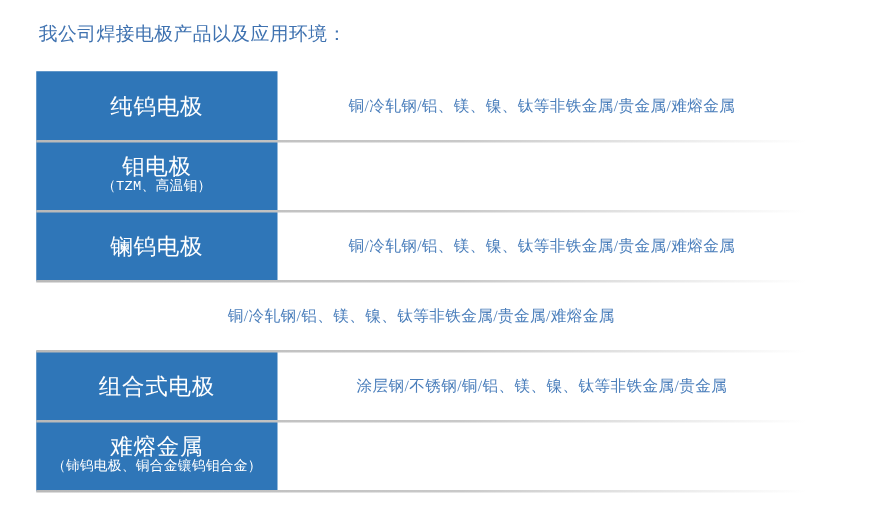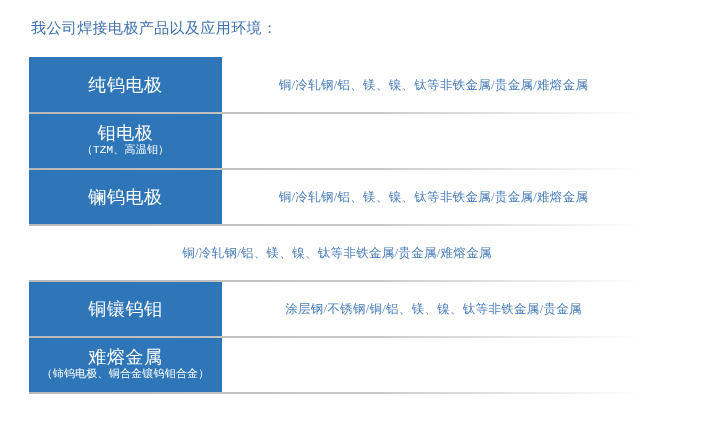--- a/index.html
+++ b/index.html
@@ -148,21 +148,21 @@
       </div>
       <div class="cell-apps">铜/冷轧钢/铝、镁、镍、钛等非铁金属/贵金属/难熔金属</div>
     </div>
 
     <div class="row">
       <div class="cell-apps">铜/冷轧钢/铝、镁、镍、钛等非铁金属/贵金属/难熔金属</div>
     </div>
 
     <div class="row">
       <div class="cell-name">
-        <div class="name-main">铜镶钨钼</div>
+        <div class="name-main">组合式电极</div>
       </div>
       <div class="cell-apps">涂层钢/不锈钢/铜/铝、镁、镍、钛等非铁金属/贵金属</div>
     </div>
 
     <div class="row">
       <div class="cell-name">
         <div class="name-main">难熔金属</div>
         <div class="name-sub">（铈钨电极、铜合金镶钨钼合金）</div>
       </div>
     </div>

